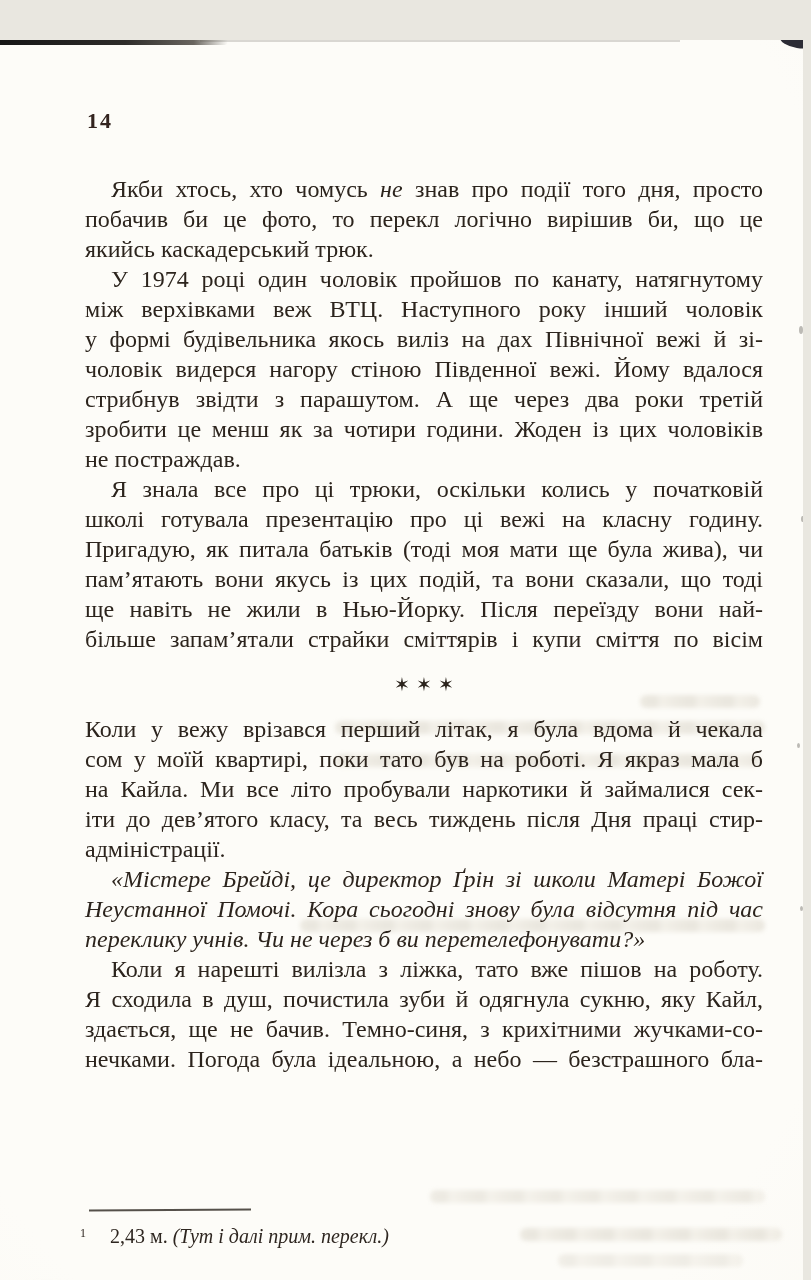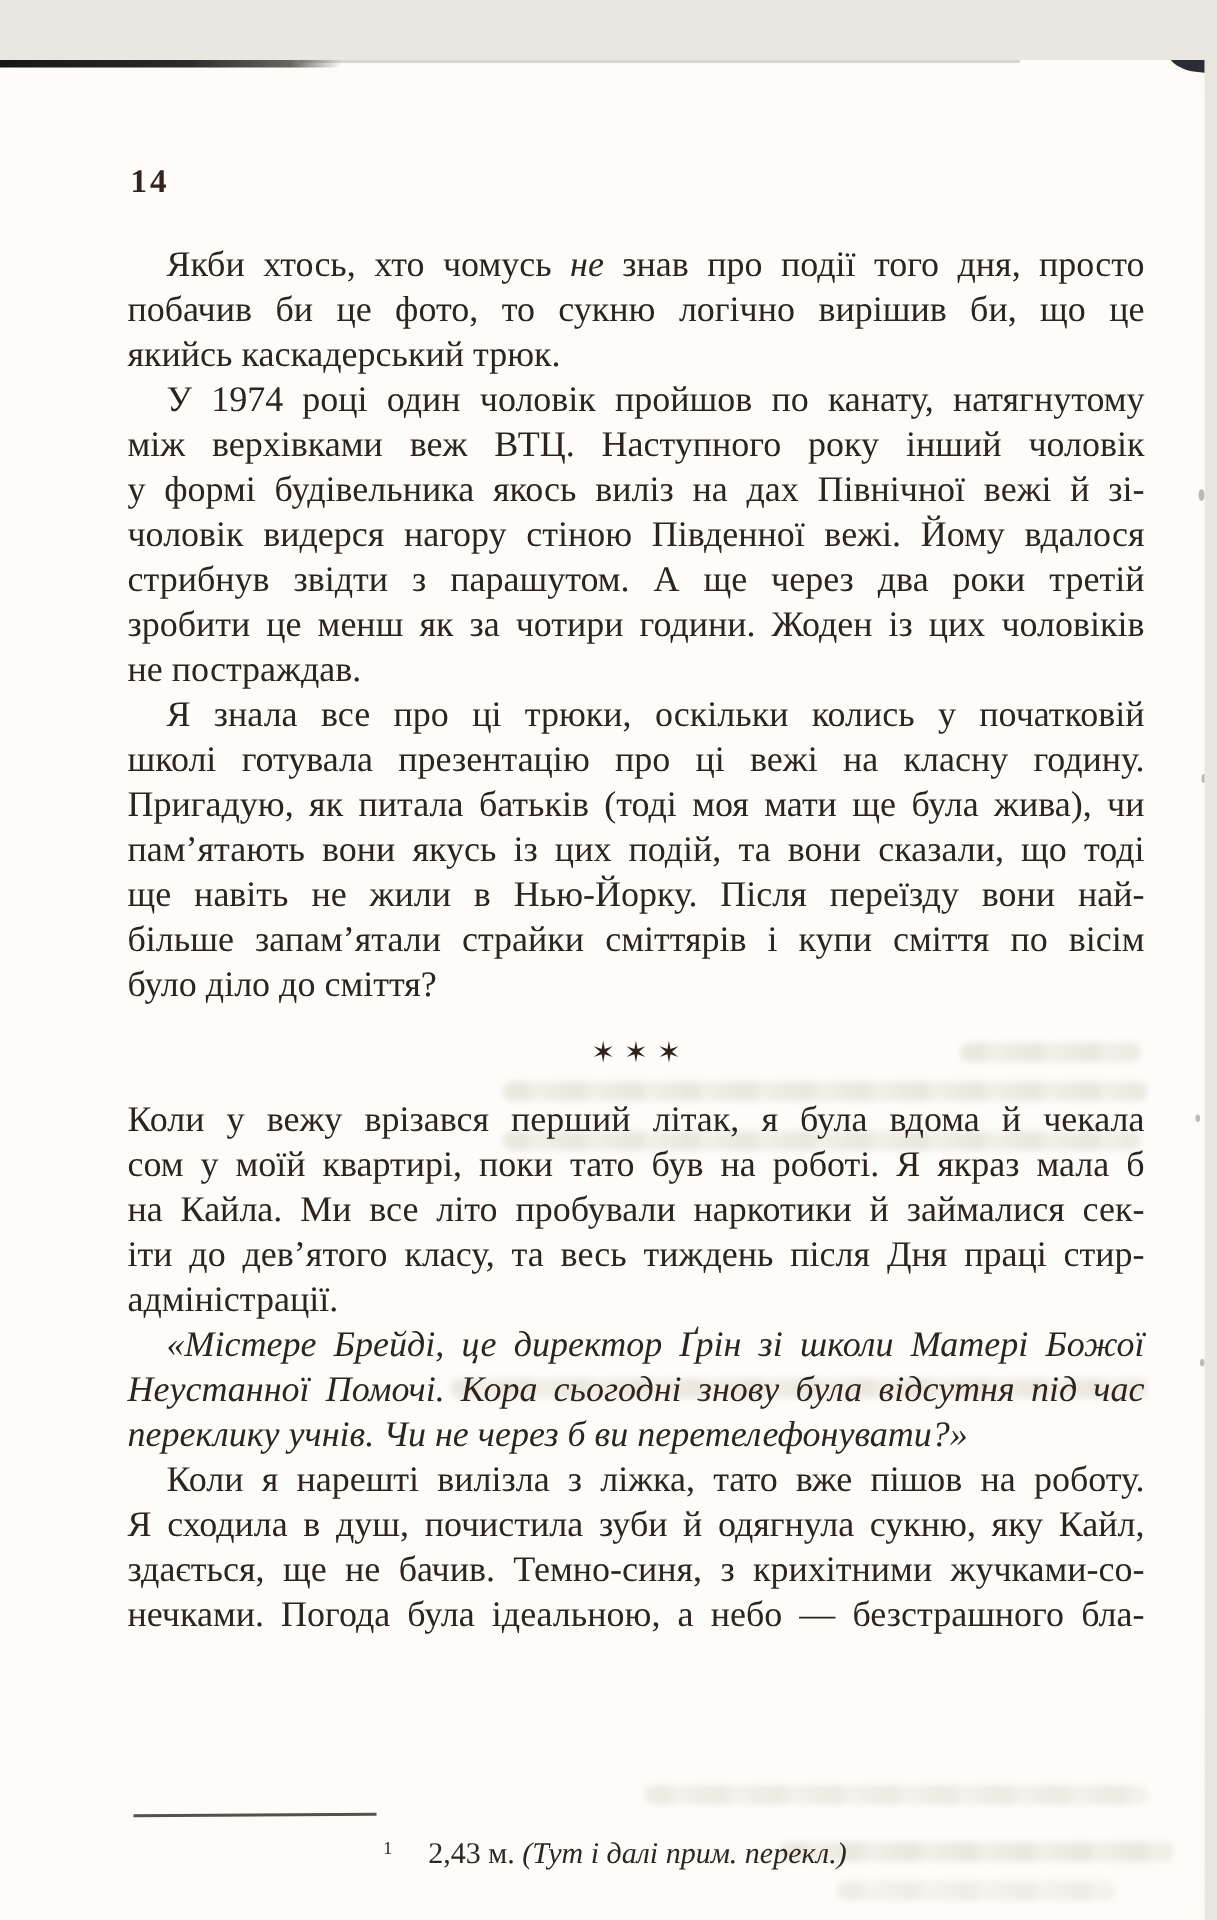--- a/index.html
+++ b/index.html
@@ -25,21 +25,21 @@
     font-size: 22px;
     font-weight: bold;
     letter-spacing: 2px;
     color: #33241f;
   }
 
   
   .text-block {
     position: absolute;
     left: 85px;
-    top: 122px;
+    top: 134px;
     width: 678px;
   }
   .line {
     height: 30px;
     line-height: 30px;
     font-size: 24px;
     text-align: justify;
     text-align-last: justify;
     white-space: normal;
   }
@@ -69,27 +69,26 @@
     position: absolute;
     left: 89px;
     top: 1169px;
     width: 162px;
     height: 2px;
     background: #55504a;
     transform: rotate(-0.3deg);
   }
   .footnote {
     position: absolute;
-    left: 90px;
+    left: 80px;
     top: 1182px;
     width: 640px;
     font-size: 20px;
     line-height: 28px;
     color: #2e2620;
-    text-align: center;
   }
   .footnote .sup { font-size: 12px; top: -6px; margin-right: 24px; }
 
   
   .artifact { position: absolute; pointer-events: none; }
   .top-strip-left {
     left: 0; top: 0; width: 228px; height: 5px;
     background: linear-gradient(to right, #161616, #2e2c2a 55%, #6a6660 85%, rgba(120,116,110,0));
     border-radius: 0 0 4px 0;
   }
@@ -152,36 +151,35 @@
   <div class="artifact ghost g3"></div>
   <div class="artifact ghost g4"></div>
   <div class="artifact ghost g5"></div>
   <div class="artifact ghost g6"></div>
   <div class="artifact ghost g7"></div>
 
   <div class="page-number">14</div>
 
   <div class="text-block">
       <div class="line indent"><span>Якби хтось, хто чомусь </span><span class="it">не</span><span> знав про події того дня, просто</span></div>
-      <div class="line"><span>побачив би це фото, то сукню логічно вирішив би, що це</span></div>
+      <div class="line"><span>побачив би це фото, то перекл логічно вирішив би, що це</span></div>
       <div class="line last"><span>якийсь каскадерський трюк.</span></div>
       <div class="line indent"><span>У 1974 році один чоловік пройшов по канату, натягнутому</span></div>
       <div class="line"><span>між верхівками веж ВТЦ. Наступного року інший чоловік</span></div>
       <div class="line"><span>у формі будівельника якось виліз на дах Північної вежі й зі-</span></div>
       <div class="line"><span>чоловік видерся нагору стіною Південної вежі. Йому вдалося</span></div>
       <div class="line"><span>стрибнув звідти з парашутом. А ще через два роки третій</span></div>
       <div class="line"><span>зробити це менш як за чотири години. Жоден із цих чоловіків</span></div>
       <div class="line last"><span>не постраждав.</span></div>
       <div class="line indent"><span>Я знала все про ці трюки, оскільки колись у початковій</span></div>
       <div class="line"><span>школі готувала презентацію про ці вежі на класну годину.</span></div>
       <div class="line"><span>Пригадую, як питала батьків (тоді моя мати ще була жива), чи</span></div>
       <div class="line"><span>пам’ятають вони якусь із цих подій, та вони сказали, що тоді</span></div>
       <div class="line"><span>ще навіть не жили в Нью-Йорку. Після переїзду вони най-</span></div>
       <div class="line"><span>більше запам’ятали страйки сміттярів і купи сміття по вісім</span></div>
-      <div class="line last"><span>було діло до сміття?</span></div>
       <div class="separator">✶✶✶</div>
       <div class="line"><span>Коли у вежу врізався перший літак, я була вдома й чекала</span></div>
       <div class="line"><span>сом у моїй квартирі, поки тато був на роботі. Я якраз мала б</span></div>
       <div class="line"><span>на Кайла. Ми все літо пробували наркотики й займалися сек-</span></div>
       <div class="line"><span>іти до дев’ятого класу, та весь тиждень після Дня праці стир-</span></div>
       <div class="line last"><span>адміністрації.</span></div>
       <div class="line indent italic"><span>«Містере Брейді, це директор Ґрін зі школи Матері Божої</span></div>
       <div class="line italic"><span>Неустанної Помочі. Кора сьогодні знову була відсутня під час</span></div>
       <div class="line last italic"><span>переклику учнів. Чи не через б ви перетелефонувати?»</span></div>
       <div class="line indent"><span>Коли я нарешті вилізла з ліжка, тато вже пішов на роботу.</span></div>

